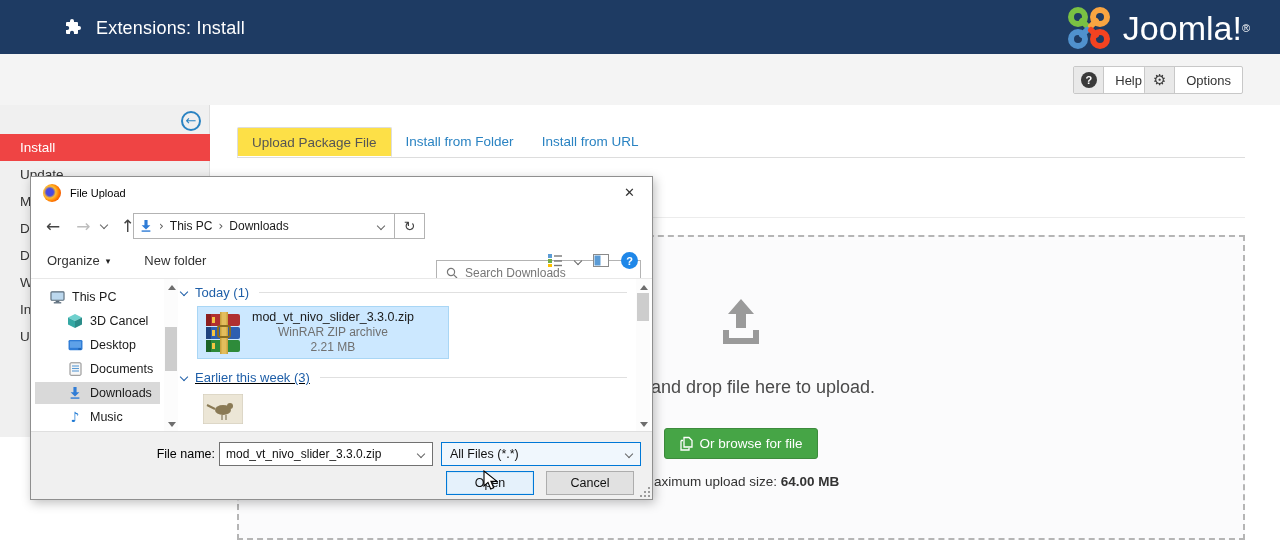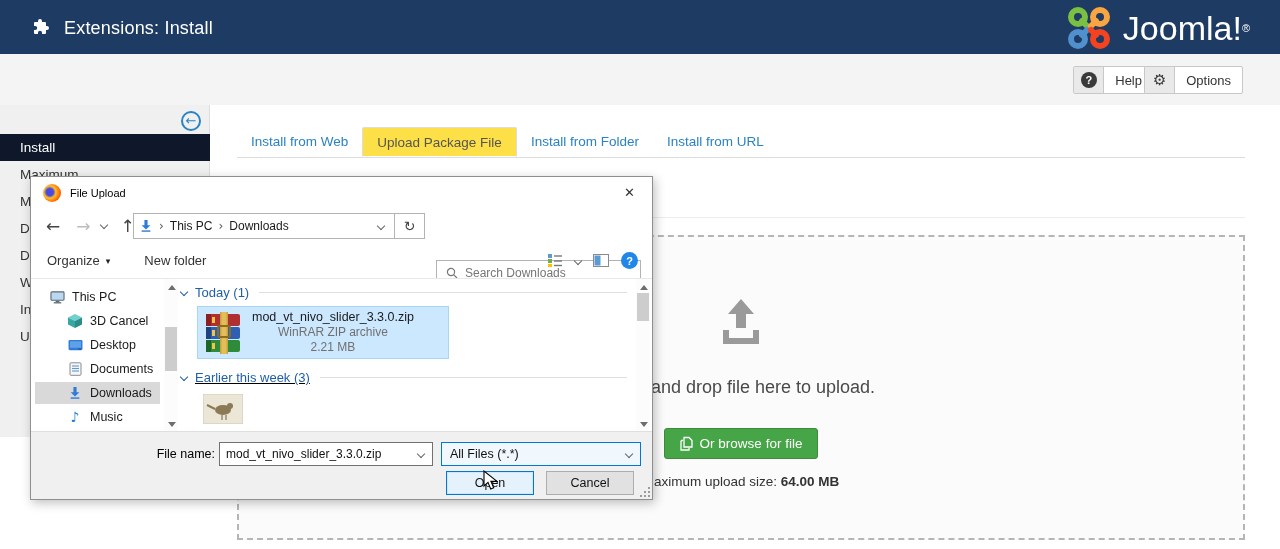--- a/index.html
+++ b/index.html
@@ -1,21 +1,21 @@
 <!DOCTYPE html>
 <html><head>
 <meta charset="utf-8">
 <style>
   * { margin:0; padding:0; box-sizing:border-box; }
   html,body { width:1280px; height:549px; }
   body { font-family:"Liberation Sans", sans-serif; background:#fff; position:relative; overflow:hidden; }
   .uni { font-family:"DejaVu Sans", sans-serif; }
 
   
-  .jheader { position:absolute; left:0; top:0; width:1280px; height:56px; background:#1e3b63; display:flex; align-items:center; }
+  .jheader { position:absolute; left:0; top:0; width:1280px; height:56px; background:#1e3b63; display:flex; align-items:center;padding-left:32px; }
   .jheader .puzzle { margin-left:30px; width:24px; height:24px; }
   .jheader .ptitle { color:#fff; font-size:18px; margin-left:10px; letter-spacing:.2px; }
   .jlogo { position:absolute; right:30px; top:5px; display:flex; align-items:center; }
   .jlogo .mark { width:52px; height:46px; }
   .jlogo .word { color:#fff; font-size:34px; margin-left:8px; }
   .jlogo sup { color:#fff; font-size:11px; vertical-align:top; }
 
   
   .subheader { position:absolute; left:0; top:54px; width:1280px; height:51px; background:#f4f4f4; }
   .hbtn { position:absolute; top:12px; height:28px; display:flex; align-items:stretch; border:1px solid #c8c8c8; border-radius:2px; background:#fff; cursor:pointer; }
@@ -24,21 +24,21 @@
   .hbtn.help { right:126px; }
   .hbtn.options { right:37px; }
   .qmark { width:16px; height:16px; border-radius:50%; background:#3a3a3a; color:#fff; font-size:11px; font-weight:bold; display:flex; align-items:center; justify-content:center; }
   .gear { font-size:15px; color:#3a3a3a; line-height:1; }
 
   
   .sidebar { position:absolute; left:0; top:105px; width:210px; height:332px; background:#f0f0f0; border-right:1px solid #ddd; }
   .collapse { position:absolute; right:8px; top:6px; width:20px; height:20px; border:2px solid #2a83c2; border-radius:50%; color:#2a83c2; font-size:13px; line-height:16px; text-align:center; cursor:pointer; }
   .smenu { position:absolute; top:29px; left:0; width:210px; }
   .smenu .item { height:27px; line-height:27px; padding-left:20px; font-size:13.5px; color:#333; cursor:pointer; }
-  .smenu .item.active { background:#0f172a; color:#fff; }
+  .smenu .item.active { background:#ef4444; color:#fff; }
 
   
   .tabbar { position:absolute; left:237px; top:127px; right:35px; height:31px; border-bottom:1px solid #ddd; display:flex; }
   .tab { padding:0 14px; line-height:30px; font-size:13.5px; color:#2a83c2; cursor:pointer; white-space:nowrap; }
   .tab.active { background:#fde047; border:1px solid #ddd; border-bottom:1px solid #fff; color:#555; border-radius:2px 2px 0 0;text-align:center; }
   .content-hr { position:absolute; left:237px; right:35px; top:217px; border-top:1px solid #ececec; }
 
   
   .dropzone { position:absolute; left:237px; top:235px; width:1008px; height:305px; border:2px dashed #b5b5b5; background:#fbfbfc; display:flex; flex-direction:column; align-items:center; padding-top:60px; }
   .dropzone .uploadicon { width:56px; height:52px; }
@@ -155,32 +155,31 @@
         <span class="gear uni">⚙</span>
       </span>
     <span class="lb">Options</span>
   </div>
 </div>
 
 <div class="sidebar">
   <div class="collapse uni">←</div>
   <div class="smenu">
     <div class="item active">Install</div>
-    <div class="item">Maximum</div>
+    <div class="item">Update</div>
     <div class="item">Manage</div>
     <div class="item">Discover</div>
     <div class="item">Database</div>
     <div class="item">Warnings</div>
     <div class="item">Install languages</div>
     <div class="item">Update Sites</div>
   </div>
 </div>
 
 <div class="tabbar">
-  <span class="tab">Install from Web</span>
   <span class="tab active">Upload Package File</span>
   <span class="tab">Install from Folder</span>
   <span class="tab">Install from URL</span>
 </div>
 <div class="content-hr"></div>
 
 <div class="dropzone">
   <svg class="uploadicon" viewBox="0 0 56 52">
     <path fill="#9a9a9a" d="M28 2 41 17h-8v14H23V17h-8z"></path>
     <path fill="#9a9a9a" d="M10 33v14h36V33h-6v8H16v-8z"></path>

